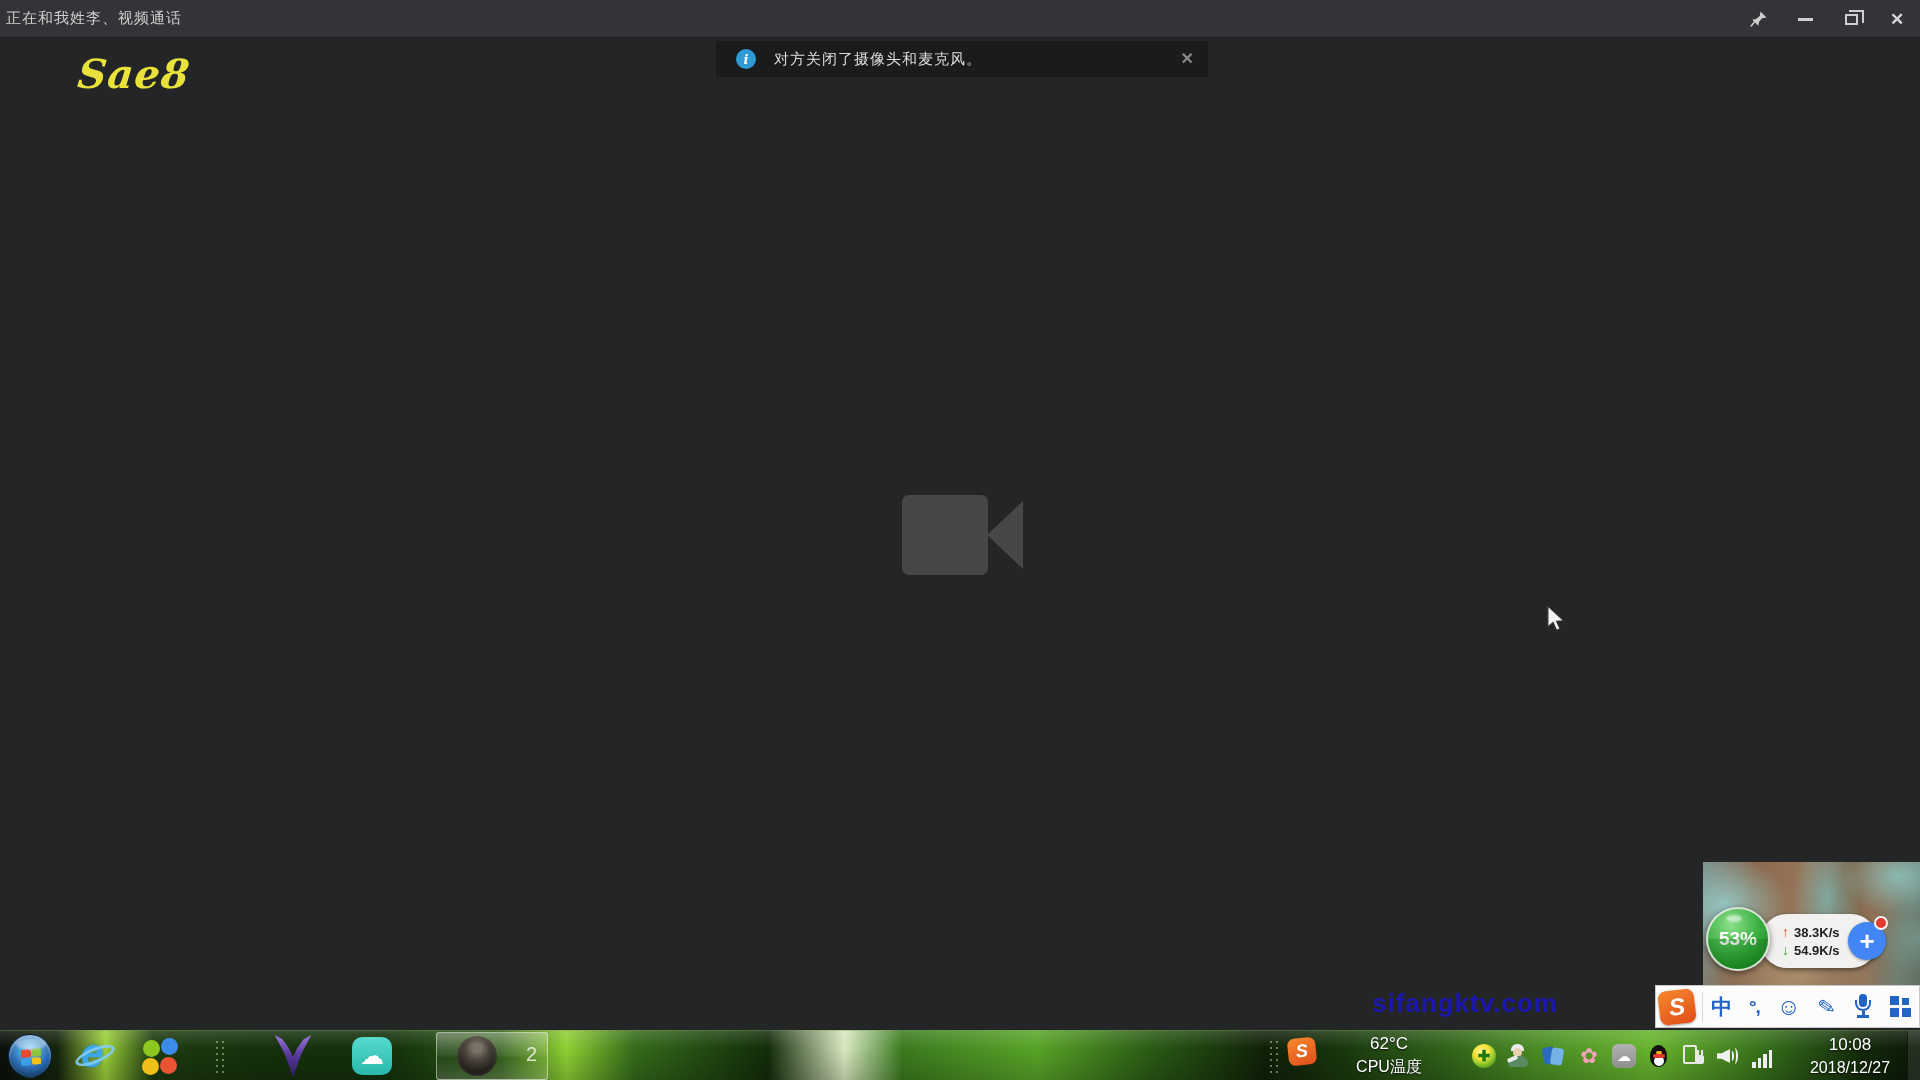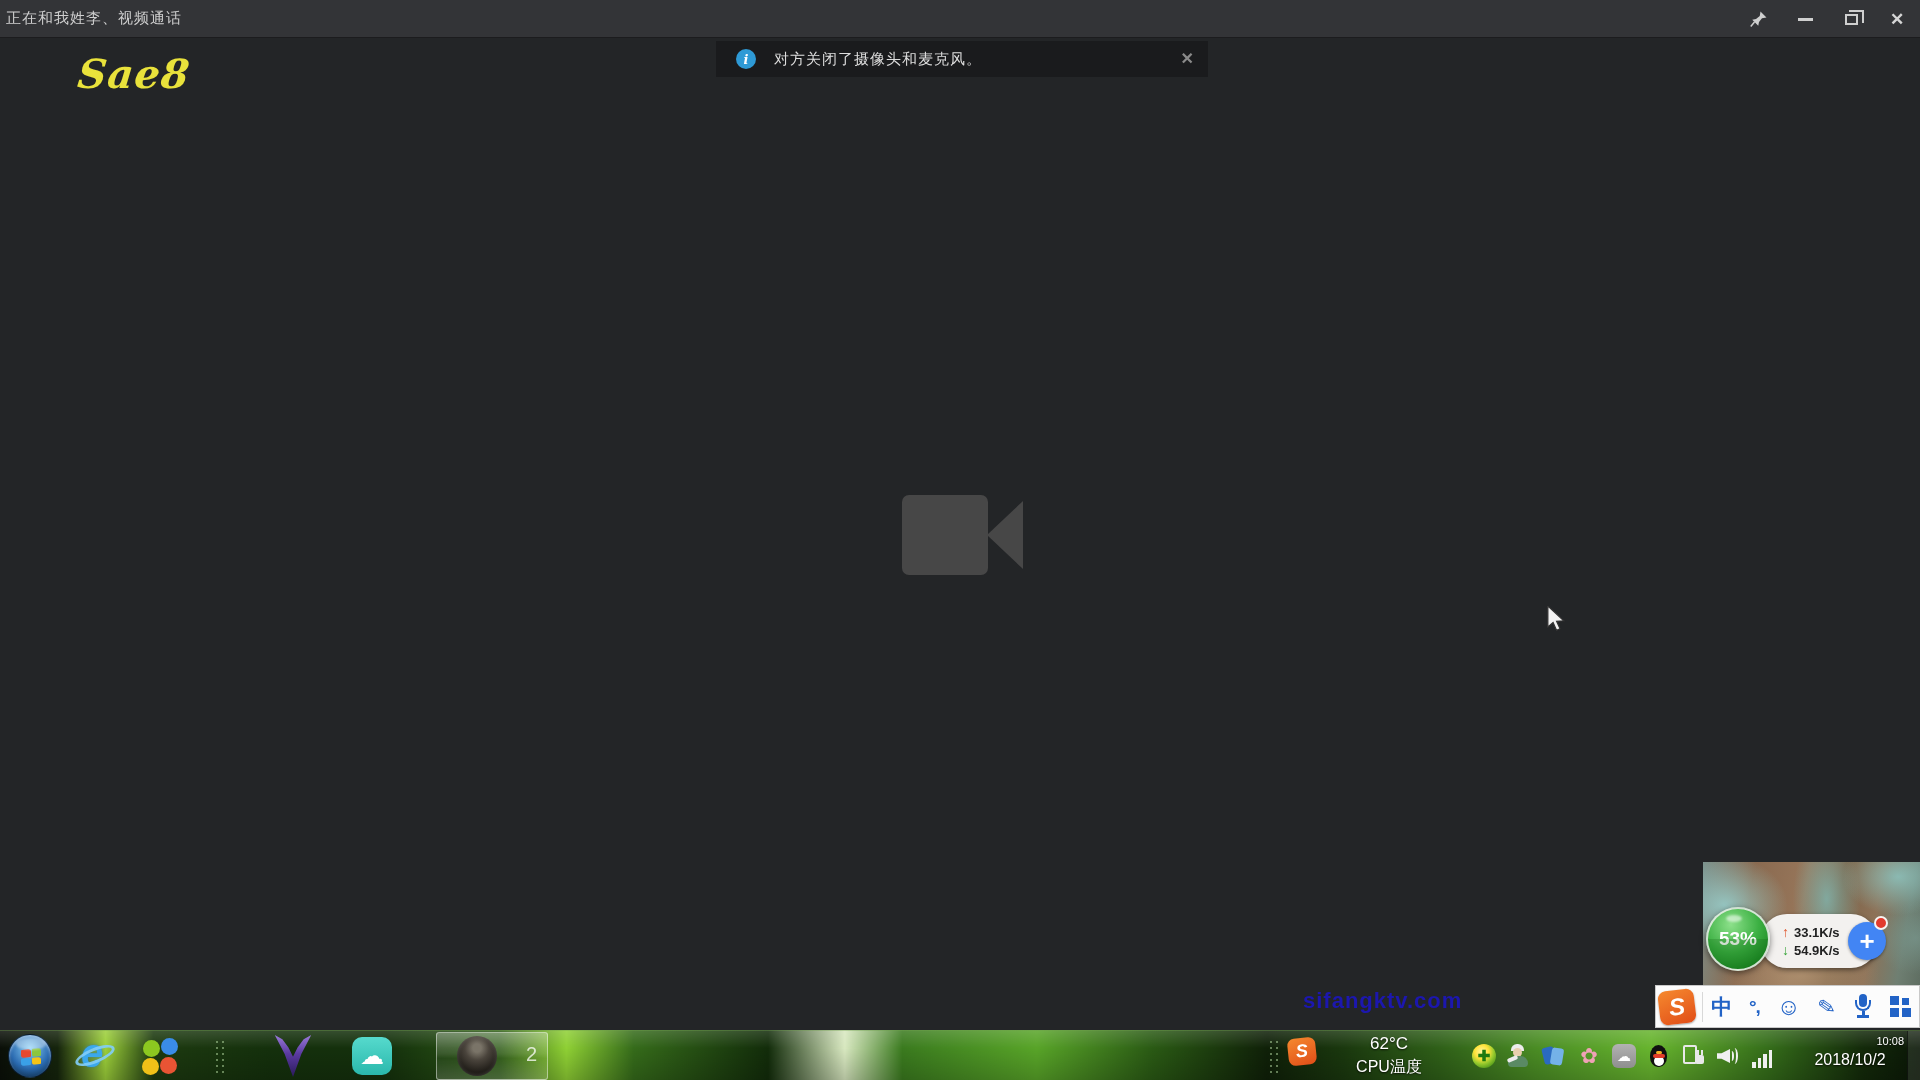--- a/index.html
+++ b/index.html
@@ -34,21 +34,21 @@
   .banner-text{margin-left:18px;font-size:15px;color:#dedede;letter-spacing:1px;}
   .banner-close{position:absolute;right:14px;top:8px;font-size:16px;color:#8a8a8a;font-weight:bold;cursor:default;}
 
   
   .cam{position:absolute;left:902px;top:455px;width:122px;height:84px;}
   .cam-body{position:absolute;left:0;top:2px;width:86px;height:80px;background:#474747;border-radius:7px;}
   .cam-lens{position:absolute;left:85px;top:8px;width:36px;height:68px;background:#474747;
             clip-path:polygon(0 50%,100% 0,100% 100%);}
 
   
-  .watermark{position:absolute;left:1303px;top:950px;font-size:22px;font-weight:bold;color:#1c17ae;
+  .watermark{position:absolute;left:1372px;top:950px;font-size:26px;font-weight:bold;color:#1c17ae;
              letter-spacing:1px;filter:blur(.4px);}
 
   
   .thumb{position:absolute;left:1703px;top:824px;width:217px;height:123px;
     background:
       radial-gradient(90px 70px at 10% 35%, rgba(150,200,196,.95), transparent 70%),
       radial-gradient(80px 55px at 90% 12%, rgba(140,192,186,.9), transparent 70%),
       radial-gradient(60px 50px at 98% 62%, rgba(120,150,140,.75), transparent 72%),
       radial-gradient(45px 95px at 57% 30%, rgba(128,184,178,.8), transparent 75%),
       radial-gradient(110px 60px at 45% 92%, rgba(175,145,112,.85), transparent 72%),
@@ -198,21 +198,21 @@
       clip-path:polygon(0 30%,35% 30%,100% 0,100% 100%,35% 70%,0 70%);}
   .ic-speaker .w1{position:absolute;left:12px;top:7px;width:5px;height:10px;border-right:2px solid #f0f0f0;border-radius:50%;}
   .ic-speaker .w2{position:absolute;left:14px;top:4px;width:7px;height:16px;border-right:2px solid #f0f0f0;border-radius:50%;}
 
   .ic-net{display:flex;align-items:flex-end;gap:2px;padding-top:3px;}
   .ic-net i{width:3.5px;background:#f0f0f0;display:block;}
   .ic-net .b1{height:6px;} .ic-net .b2{height:10px;} .ic-net .b3{height:14px;} .ic-net .b4{height:18px;}
 
   .clock{left:1796px;top:3px;width:108px;text-align:center;color:#fff;line-height:1.35;
       text-shadow:0 1px 2px rgba(0,0,0,.8);}
-  .clock-time{font-size:11px;text-align:right;} .clock-date{font-size:16px;}
+  .clock-time{font-size:17px;} .clock-date{font-size:16px;}
 
   .show-desktop{right:0;top:0;width:13px;height:50px;background:rgba(255,255,255,.10);
       border-left:1px solid rgba(0,0,0,.55);}
 </style>
 </head>
 <body>
 
 <div class="screen">
 
   <div class="titlebar">
@@ -251,21 +251,21 @@
     </div>
 
     <div class="watermark">sifangktv.com</div>
 
     <div class="thumb"></div>
 
     <div class="widget">
       <div class="pill">
         <div class="speed-row">
           <span class="arrow-up">↑</span>
-          <span>33.1K/s</span>
+          <span>38.3K/s</span>
         </div>
         <div class="speed-row">
           <span class="arrow-down">↓</span>
           <span>54.9K/s</span>
         </div>
       </div>
       <div class="sphere">
           <span>53%</span>
         </div>
       <div class="plus-circle">+</div>
@@ -381,19 +381,19 @@
       <span class="tray-ic ic-net">
         <i class="b1"></i>
         <i class="b2"></i>
         <i class="b3"></i>
         <i class="b4"></i>
       </span>
     </div>
 
     <div class="tb clock">
       <div class="clock-time">10:08</div>
-      <div class="clock-date">2018/10/2</div>
+      <div class="clock-date">2018/12/27</div>
     </div>
 
     <div class="tb show-desktop"></div>
   </div>
 
 </div>
 
 </body></html>

